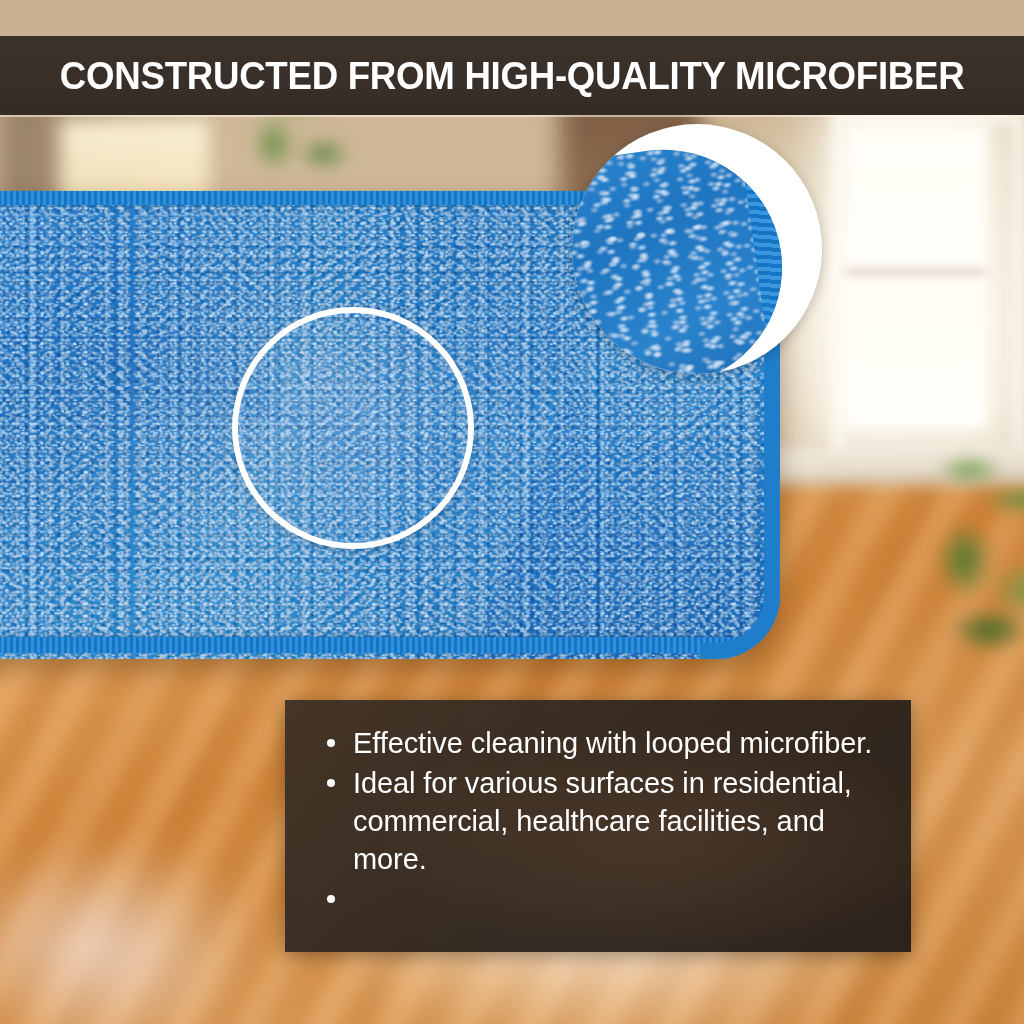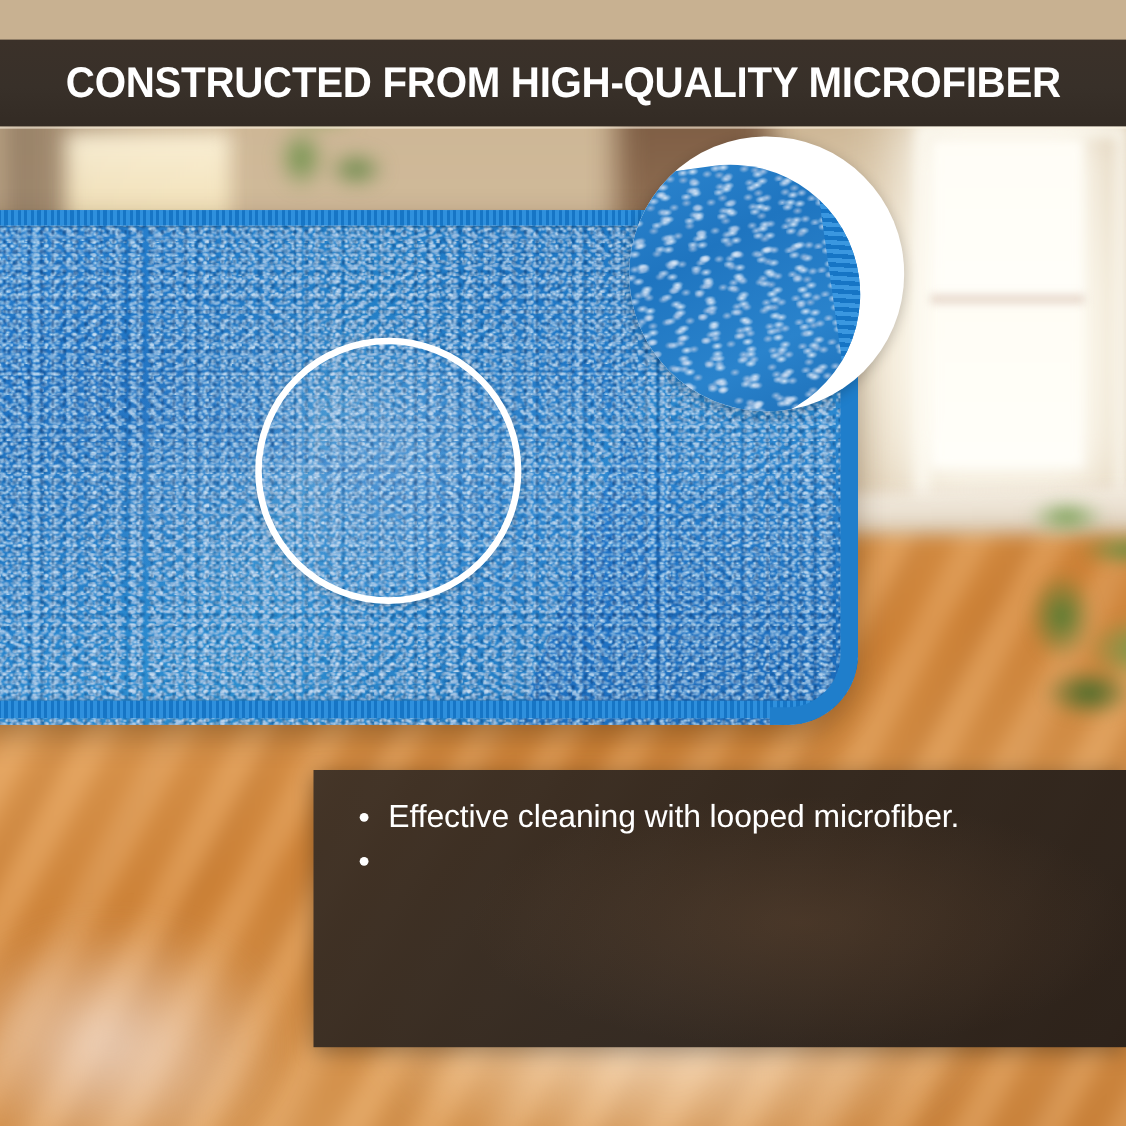--- a/index.html
+++ b/index.html
@@ -237,21 +237,21 @@
     font-weight:bold;
     letter-spacing:-0.3px;
     transform:scaleX(.94);
     white-space:nowrap;
     text-align:center;
     line-height:1;
   }
 
   
   .panel{
-    position:absolute;left:285px;top:700px;width:739px;height:252px;
+    position:absolute;left:285px;top:700px;width:626px;height:252px;
     background:linear-gradient(135deg,rgba(60,48,38,.94) 0%, rgba(48,38,30,.96) 45%, rgba(40,31,25,.97) 100%);
     box-shadow:0 4px 18px rgba(0,0,0,.35);
     box-sizing:border-box;
     padding:24px 28px 18px 42px;
   }
   .panel::before{
     content:"";position:absolute;inset:0;
     background:radial-gradient(ellipse 420px 160px at 60% 55%, rgba(120,86,58,.30) 0%, rgba(120,86,58,0) 72%);
     pointer-events:none;
   }
@@ -316,17 +316,21 @@
   </div>
 
   <div class="panel">
     <ul class="bullets">
       <li>
         <span class="dot"></span>
         <span>Effective cleaning with looped microfiber.</span>
       </li>
       <li>
         <span class="dot"></span>
+        <span>Ideal for various surfaces in residential, commercial, healthcare facilities, and more.</span>
+      </li>
+      <li>
+        <span class="dot"></span>
       </li>
     </ul>
   </div>
 
 </div>
 
 </body></html>

